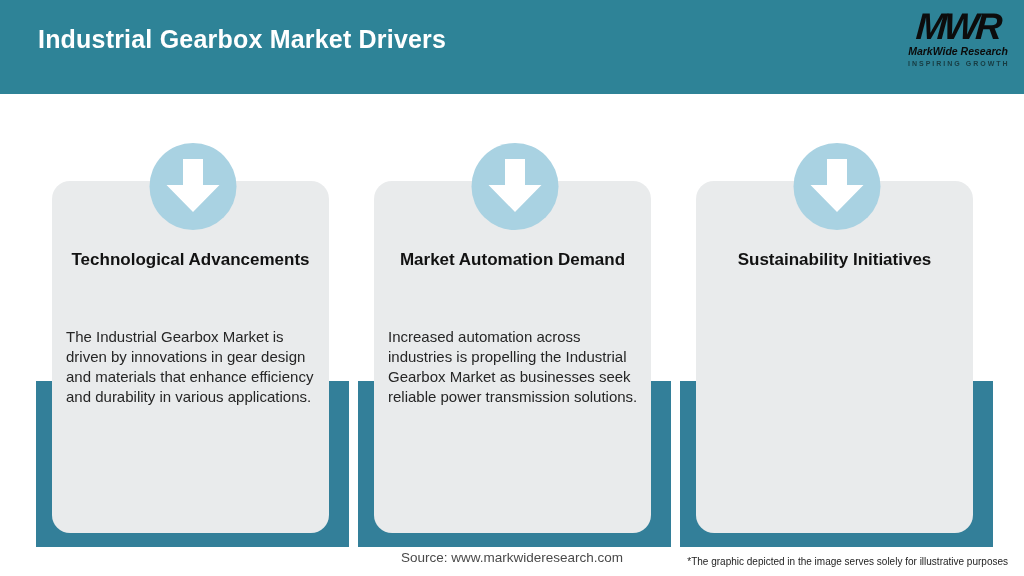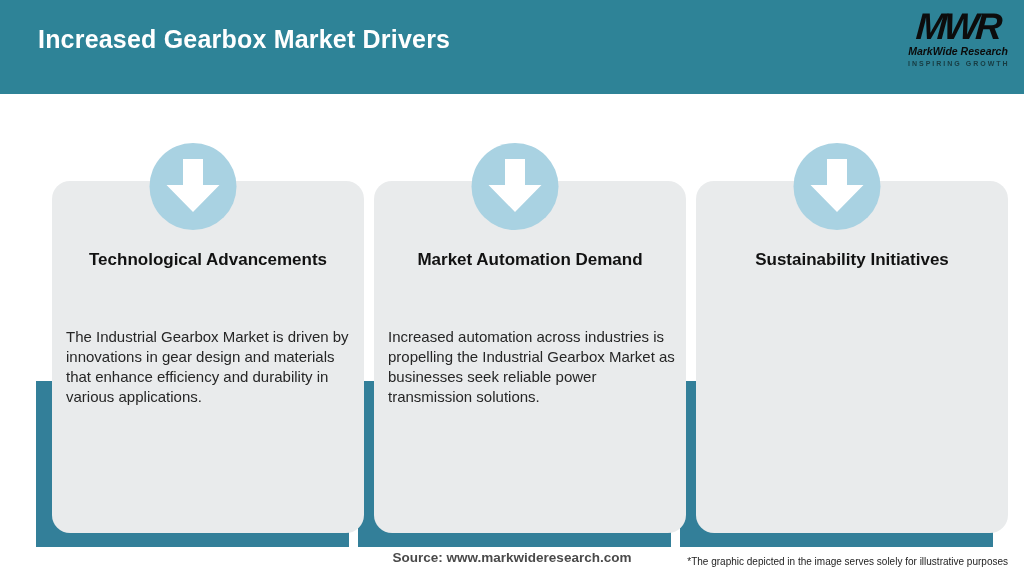--- a/index.html
+++ b/index.html
@@ -72,21 +72,21 @@
 
   .teal-back {
     position: absolute;
     left: 0; right: 0;
     top: 238px; bottom: 0;
     background: #337F99;
   }
   .card {
     position: absolute;
     left: 16px; top: 38px;
-    width: 312px; height: 352px;
+    width: 277px; height: 352px;
     background: #E9EBEC;
     border-radius: 18px;
     z-index: 1;
   }
   .circle {
     position: absolute;
     top: 0; left: 50%;
     transform: translateX(-50%);
     width: 87px; height: 87px;
     border-radius: 50%;
@@ -113,35 +113,35 @@
     text-align: left;
   }
 
   
   .source-line {
     position: absolute;
     top: 550px; left: 0;
     width: 1024px;
     text-align: center;
     font-size: 13.5px;
-    font-weight: bold;
+    font-weight: normal;
     color: #4a4a4a;
   }
   .disclaimer {
     position: absolute;
     top: 556px; right: 16px;
     font-size: 10px;
     color: #232323;
   }
 </style>
 </head>
 <body>
 
 <div class="header">
-  <div class="header-title">Increased Gearbox Market Drivers</div>
+  <div class="header-title">Industrial Gearbox Market Drivers</div>
   <div class="logo">
     <div class="logo-acronym">MWR</div>
     <div class="logo-name">MarkWide Research</div>
     <div class="logo-tagline">INSPIRING GROWTH</div>
   </div>
 </div>
 
 <div class="card-wrap c1">
   <div class="teal-back"></div>
   <div class="card">

